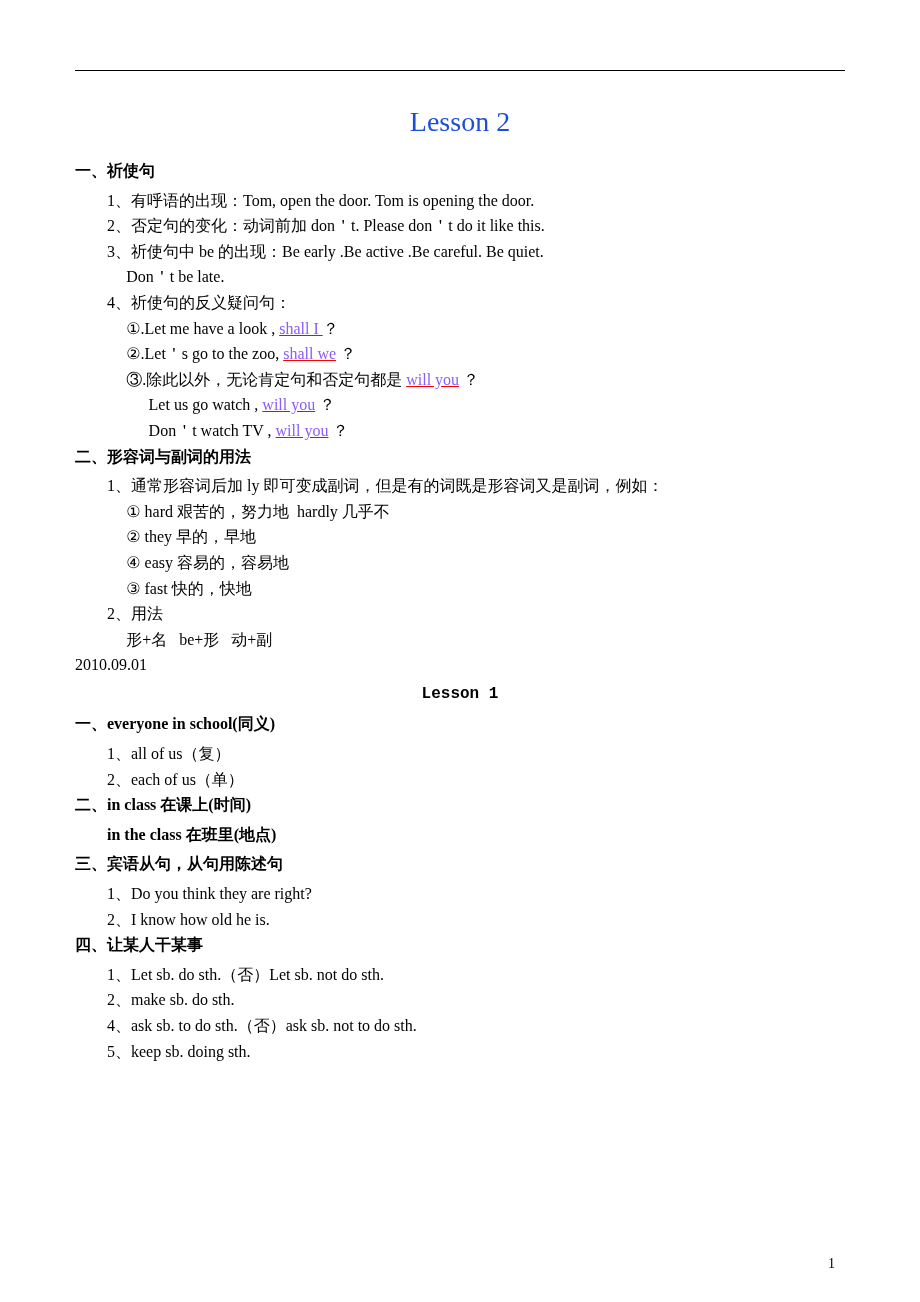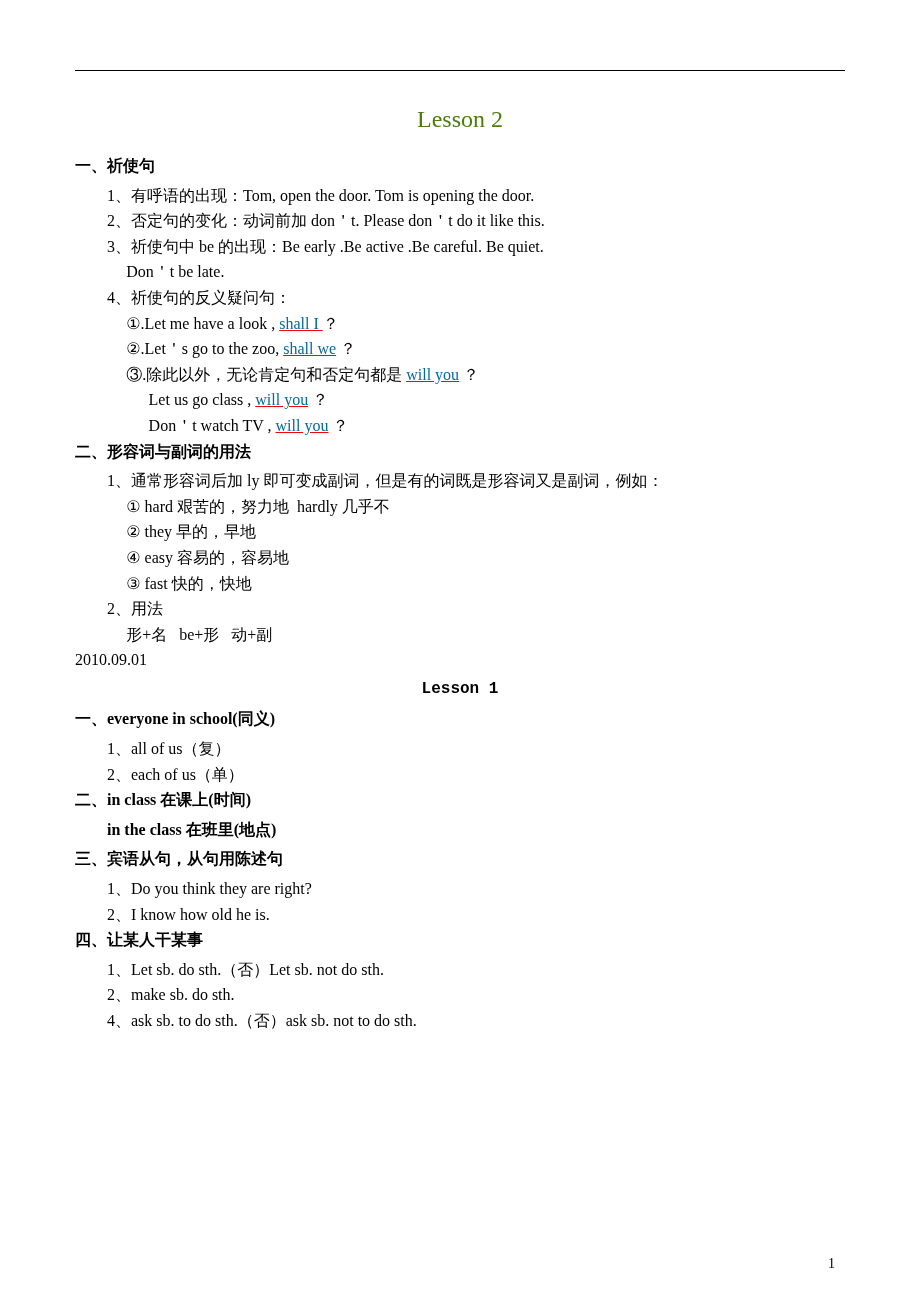--- a/index.html
+++ b/index.html
@@ -19,41 +19,41 @@
     position: relative;
     min-height: 1302px;
   }
   .divider {
     border: none;
     border-top: 1px solid #000;
     margin: 0 0 35px 0;
   }
   .main-title {
     text-align: center;
-    color: #4d7c0f;
-    font-size: 24px;
+    color: #1d4ed8;
+    font-size: 28px;
     font-weight: normal;
     margin: 0 0 20px 0;
     font-family: "SimSun", "宋体", serif;
   }
   .section-head {
     font-weight: bold;
     margin: 0 0 4px 0;
     line-height: 1.6;
   }
   .line {
     line-height: 1.6;
     margin: 0;
     white-space: pre-wrap;
   }
   .indent1 { padding-left: 2em; }
   .indent2 { padding-left: 3.2em; }
   .indent3 { padding-left: 4.6em; }
   .red-u {
-    color: #0369a1;
+    color: #8b5cf6;
     text-decoration: underline;
     text-decoration-color: #ff0000;
     text-align: center;
   }
   .sub-title {
     text-align: center;
     font-weight: bold;
     margin: 4px 0;
     line-height: 1.6;
     font-family: Liberation Mono, monospace;
@@ -80,21 +80,21 @@
   <p class="line indent1">3、祈使句中 be 的出现：Be early .Be active .Be careful. Be quiet.</p>
   <p class="line indent2">Don＇t be late.</p>
   <p class="line indent1">4、祈使句的反义疑问句：</p>
 
   <p class="line indent2"><span>①.Let me have a look , </span><span class="red-u">shall I </span><span>？</span></p>
 
   <p class="line indent2"><span>②.Let＇s go to the zoo, </span><span class="red-u">shall we</span><span> ？</span></p>
 
   <p class="line indent2"><span>③.除此以外，无论肯定句和否定句都是 </span><span class="red-u">will you</span><span> ？</span></p>
 
-  <p class="line indent3"><span>Let us go class , </span><span class="red-u">will you</span><span> ？</span></p>
+  <p class="line indent3"><span>Let us go watch , </span><span class="red-u">will you</span><span> ？</span></p>
 
   <p class="line indent3"><span>Don＇t watch TV , </span><span class="red-u">will you</span><span> ？</span></p>
 
   <p class="section-head">二、形容词与副词的用法</p>
   <p class="line indent1">1、通常形容词后加 ly 即可变成副词，但是有的词既是形容词又是副词，例如：</p>
   <p class="line indent2">① hard 艰苦的，努力地  hardly 几乎不</p>
   <p class="line indent2">② they 早的，早地</p>
   <p class="line indent2">④ easy 容易的，容易地</p>
   <p class="line indent2">③ fast 快的，快地</p>
   <p class="line indent1">2、用法</p>
@@ -112,15 +112,16 @@
   <p class="section-head indent1">in the class 在班里(地点)</p>
 
   <p class="section-head">三、宾语从句，从句用陈述句</p>
   <p class="line indent1">1、Do you think they are right?</p>
   <p class="line indent1">2、I know how old he is.</p>
 
   <p class="section-head">四、让某人干某事</p>
   <p class="line indent1">1、Let sb. do sth.（否）Let sb. not do sth.</p>
   <p class="line indent1">2、make sb. do sth.</p>
   <p class="line indent1">4、ask sb. to do sth.（否）ask sb. not to do sth.</p>
+  <p class="line indent1">5、keep sb. doing sth.</p>
 
   <div class="page-number">1</div>
 </div>
 
 </body></html>

